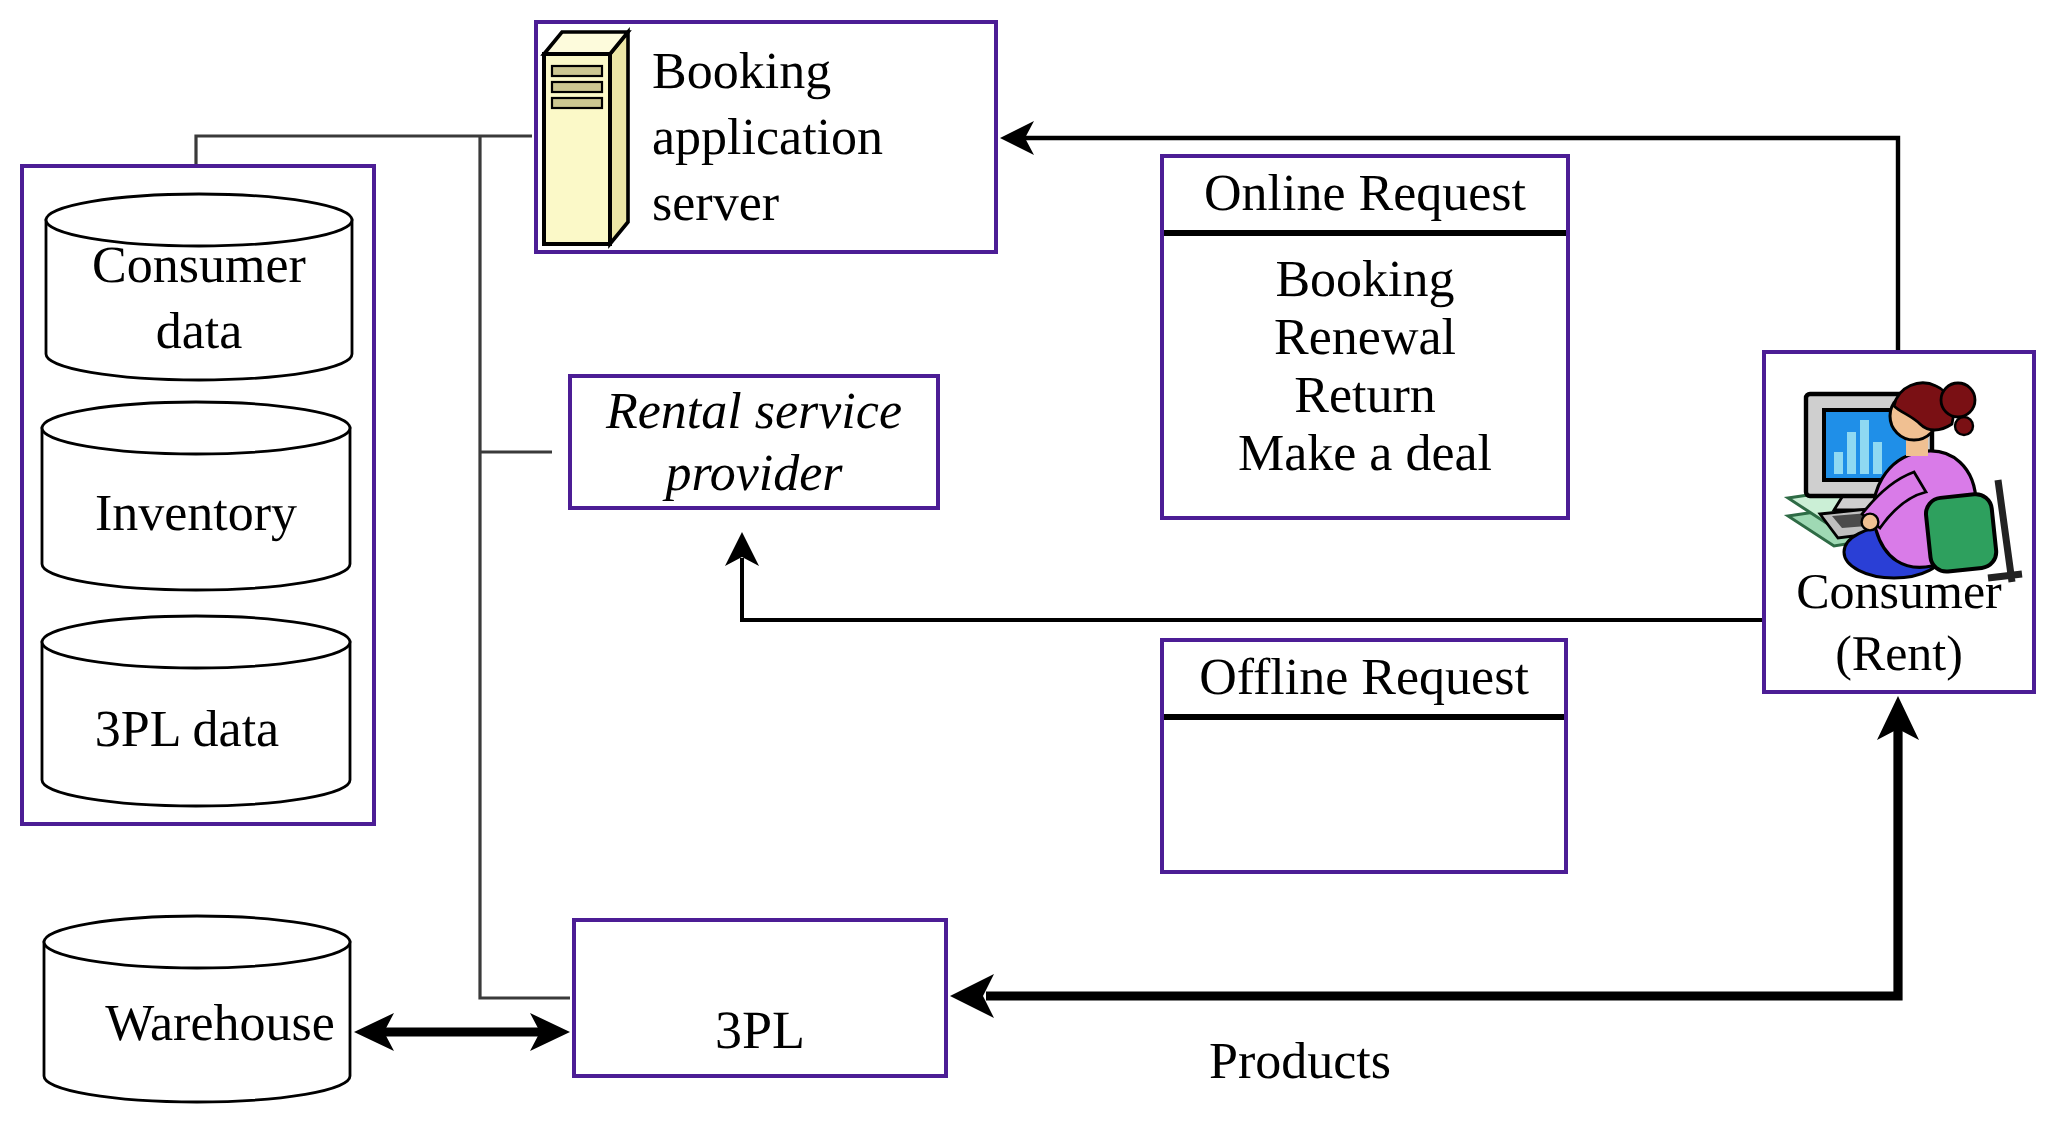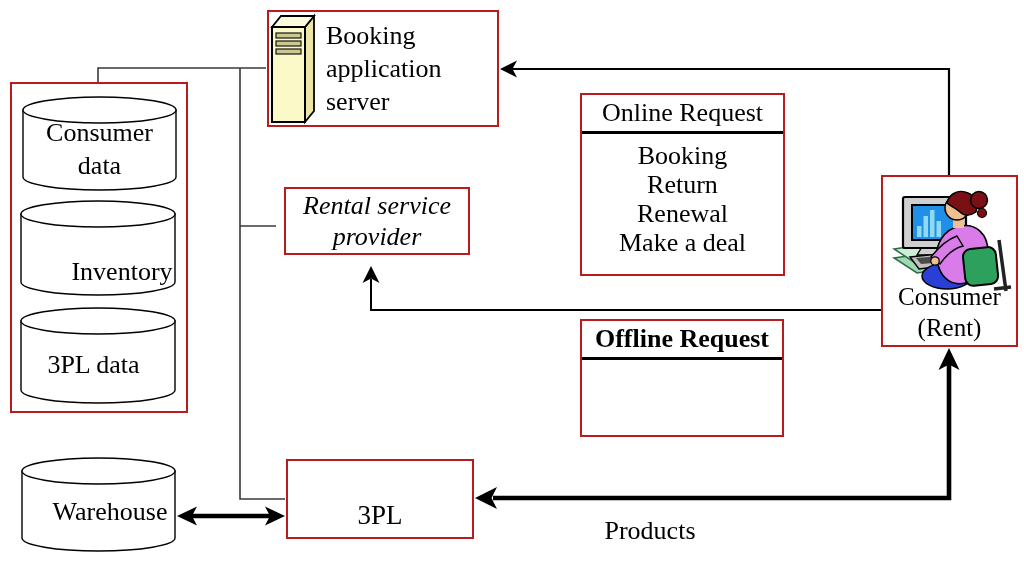--- a/index.html
+++ b/index.html
@@ -1,39 +1,39 @@
 <!DOCTYPE html>
 <html><head>
 <meta charset="utf-8">
 <style>
   html,body{margin:0;padding:0;background:#fff;}
   .stage{position:relative;width:1024px;height:561px;background:#ffffff;overflow:hidden;
          font-family:"Liberation Serif","DejaVu Serif",serif;color:#000;}
   .layer{position:absolute;left:0;top:0;width:1024px;height:561px;}
-  .box{position:absolute;border:2px solid #b91c1c;box-sizing:border-box;background:transparent;z-index:2;}
+  .box{position:absolute;border:2px solid #4c1d95;box-sizing:border-box;background:transparent;z-index:2;}
   .txt{position:absolute;z-index:3;font-size:26px;line-height:32px;text-align:center;white-space:pre-line;}
   
   #box-dbgroup{left:10px;top:82px;width:178px;height:331px;}
   #lbl-cyl-consumer{left:23px;top:116px;width:153px;line-height:33px;}
-  #lbl-cyl-inventory{left:21px;top:256px;width:154px;padding-left:24px;}
+  #lbl-cyl-inventory{left:21px;top:241px;width:154px;}
   #lbl-cyl-3pldata{left:21px;top:349px;width:145px;}
   #lbl-warehouse{left:22px;top:496px;width:176px;}
   
   #box-server{left:267px;top:10px;width:232px;height:117px;display:flex;align-items:center;}
   #lbl-server{position:static;padding-left:57px;text-align:left;font-size:26px;line-height:33px;white-space:pre-line;}
   
   #box-rental{left:284px;top:187px;width:186px;height:68px;display:flex;align-items:center;justify-content:center;font-style:italic;}
   #lbl-rental{position:static;font-size:26px;line-height:31px;white-space:pre-line;text-align:center;}
   
   .reqbox .hdr{height:36px;display:flex;align-items:center;justify-content:center;
                border-bottom:3px solid #000;font-size:26px;}
   .reqbox .item{height:29px;display:flex;align-items:center;justify-content:center;font-size:26px;}
-  #box-online{left:580px;top:77px;width:205px;height:183px;margin-top:16px;}
+  #box-online{left:580px;top:77px;width:205px;height:183px;}
   #box-online .items{padding-top:7px;}
-  #box-offline{left:580px;top:319px;width:204px;height:118px;font-weight:bold;}
+  #box-offline{left:580px;top:319px;width:204px;height:118px;}
   #box-offline .items{padding-top:9px;}
   #box-offline .item{height:31px;}
   
   #box-3pl{left:286px;top:459px;width:188px;height:80px;display:flex;align-items:center;justify-content:center;}
   #lbl-3pl{position:static;font-size:27px;margin-top:32px;}
   
   #box-consumer{left:881px;top:175px;width:137px;height:172px;display:flex;flex-direction:column;
                 justify-content:flex-end;align-items:center;}
   #lbl-consumer{position:static;font-size:25px;line-height:31px;white-space:pre-line;text-align:center;padding-bottom:2px;}
   
@@ -146,22 +146,22 @@
 
   <div class="box" id="box-rental">
     <div id="lbl-rental" class="txt">Rental service
 provider</div>
   </div>
 
   <div class="box reqbox" id="box-online">
     <div class="hdr">Online Request</div>
     <div class="items">
       <div class="item">Booking</div>
+      <div class="item">Renewal</div>
       <div class="item">Return</div>
-      <div class="item">Renewal</div>
       <div class="item">Make a deal</div>
     </div>
   </div>
 
   <div class="box reqbox" id="box-offline">
     <div class="hdr">Offline Request</div>
   </div>
 
   <div class="box" id="box-3pl">
     <div id="lbl-3pl" class="txt">3PL</div>

